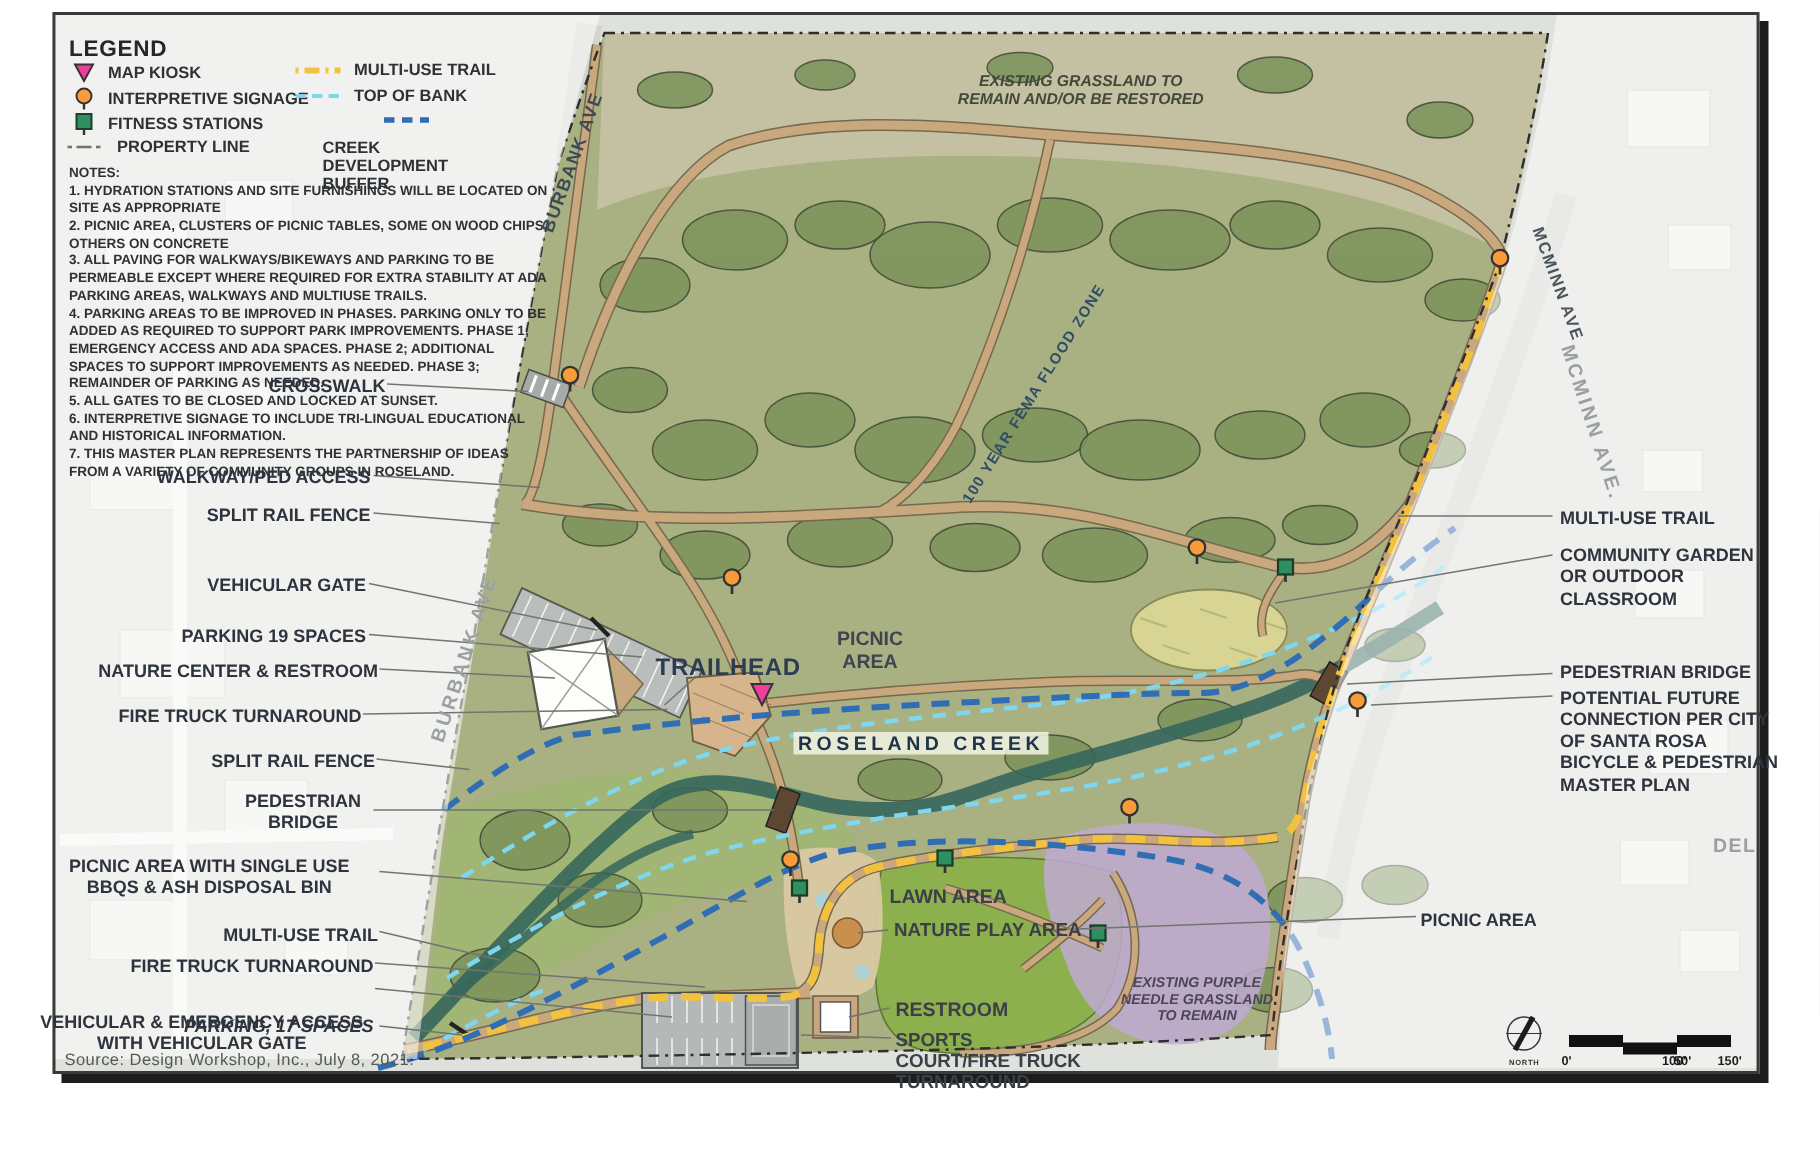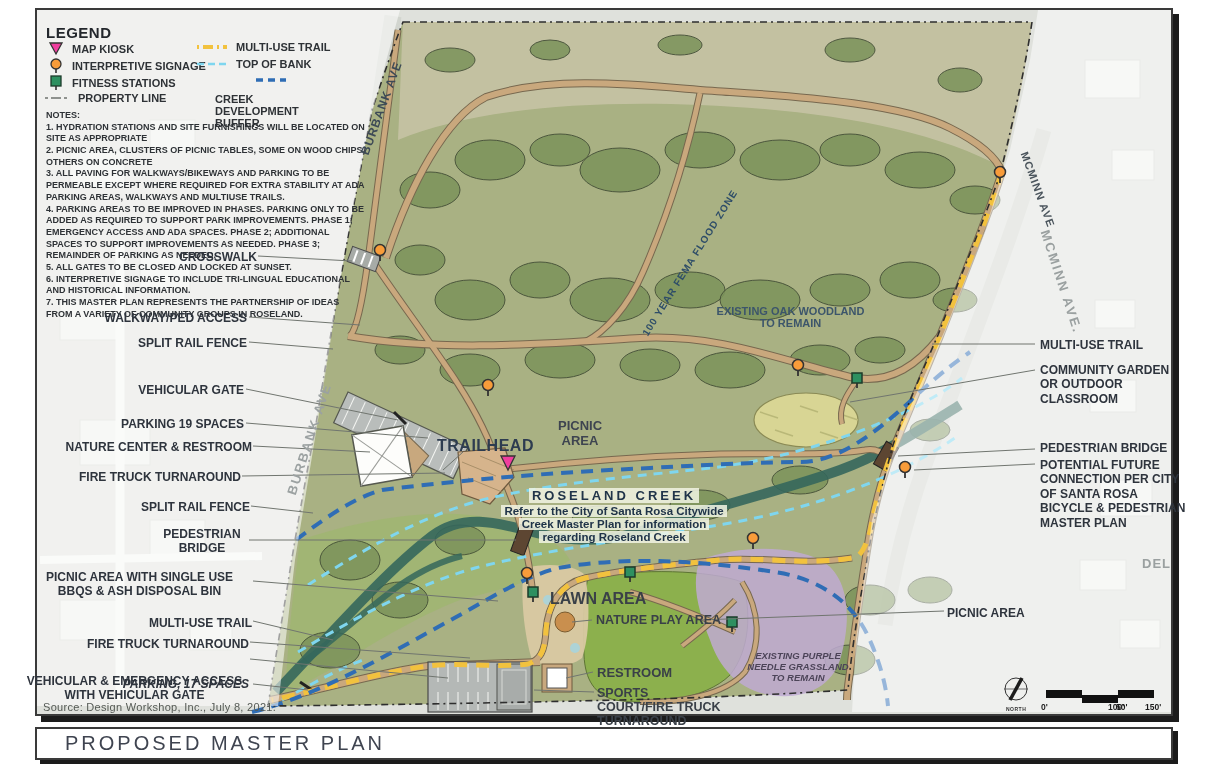--- a/index.html
+++ b/index.html
@@ -388,42 +388,38 @@
   <div class="lbl rt" style="right:964px;top:637px;">FIRE TRUCK TURNAROUND</div>
   <div class="lbl rt" style="right:964px;top:677px;font-style:italic;">PARKING, 17 SPACES</div>
   <div class="lbl rt" style="right:961px;top:674px;width:235px;">VEHICULAR &amp; EMERGENCY ACCESS WITH VEHICULAR GATE</div>
 
   <div class="lbl" style="left:1040px;top:338px;">MULTI-USE TRAIL</div>
   <div class="lbl" style="left:1040px;top:363px;width:140px;">COMMUNITY GARDEN OR OUTDOOR CLASSROOM</div>
   <div class="lbl" style="left:1040px;top:441px;">PEDESTRIAN BRIDGE</div>
   <div class="lbl" style="left:1040px;top:458px;width:150px;">POTENTIAL FUTURE CONNECTION PER CITY OF SANTA ROSA BICYCLE &amp; PEDESTRIAN MASTER PLAN</div>
   <div class="lbl" style="left:947px;top:606px;">PICNIC AREA</div>
 
+  <div class="maplbl italic" style="left:638px;top:48px;width:165px;text-align:center;font-size:10.5px;color:#44483c;">EXISTING GRASSLAND TO REMAIN AND/OR BE RESTORED</div>
   <div class="maplbl" style="left:640px;top:332px;font-size:10px;color:#2e4d68;letter-spacing:1px;transform:rotate(-58deg);transform-origin:left top;white-space:nowrap;">100 YEAR FEMA FLOOD ZONE</div>
-  <div class="maplbl" style="left:713px;top:305px;width:155px;text-align:center;font-size:11px;color:#3c556b;">EXISTING OAK WOODLAND TO REMAIN</div>
   <div class="maplbl" style="left:437px;top:437px;font-size:16px;color:#2d3c50;letter-spacing:.5px;">TRAILHEAD</div>
   <div class="maplbl" style="left:540px;top:418px;width:80px;text-align:center;font-size:13px;color:#3e4450;">PICNIC AREA</div>
   <div class="maplbl" style="left:505px;top:488px;width:218px;text-align:center;font-size:13px;color:#203449;letter-spacing:3px;"><span class="hl">ROSELAND CREEK</span></div>
-  <div class="maplbl" style="left:500px;top:505px;width:228px;text-align:center;font-size:11.5px;color:#203449;line-height:1.15;"><span class="hl">Refer to the City of Santa Rosa Citywide Creek Master Plan for information regarding Roseland Creek</span></div>
-  <div class="maplbl" style="left:550px;top:590px;font-size:16px;">LAWN AREA</div>
+  <div class="maplbl" style="left:593px;top:590px;font-size:13px;">LAWN AREA</div>
   <div class="maplbl" style="left:596px;top:613px;font-size:12.5px;">NATURE PLAY AREA</div>
   <div class="maplbl" style="left:597px;top:665px;font-size:13px;">RESTROOM</div>
   <div class="maplbl" style="left:597px;top:686px;width:125px;font-size:12.5px;">SPORTS COURT/FIRE TRUCK TURNAROUND</div>
   <div class="maplbl italic" style="left:742px;top:650px;width:112px;text-align:center;font-size:9.5px;color:#4c4458;">EXISTING PURPLE NEEDLE GRASSLAND TO REMAIN</div>
   <div class="maplbl" style="left:1142px;top:508px;font-size:13px;color:#9aa0a0;letter-spacing:1px;margin-top:48px;">DEL</div>
 
   <div class="street" style="left:358px;top:152px;font-size:12px;color:#3d4a56;transform:rotate(-70deg);">BURBANK AVE</div>
   <div class="street" style="left:284px;top:492px;font-size:13px;color:#9ba1a1;letter-spacing:2px;transform:rotate(-72deg);">BURBANK AVE</div>
   <div class="street" style="left:1030px;top:150px;font-size:11px;color:#4a545c;transform:rotate(70deg);">MCMINN AVE</div>
   <div class="street" style="left:1052px;top:228px;font-size:13px;color:#9aa0a0;letter-spacing:2px;transform:rotate(72deg);">MCMINN AVE.</div>
 
   <span class="tick" style="left:1041px;top:702px;">0'</span>
   <span class="tick" style="left:1074px;top:702px;padding-left:42px;">50'</span>
   <span class="tick" style="left:1108px;top:702px;">100'</span>
   <span class="tick" style="left:1145px;top:702px;">150'</span>
   <span class="north-lbl" style="left:1006px;top:706px;">NORTH</span>
 
   <div class="src">Source: Design Workshop, Inc., July 8, 2021.</div>
 
-  <div class="titlebar">
-    <span class="t">PROPOSED MASTER PLAN</span>
-  </div>
 </div>
 
 </body></html>

